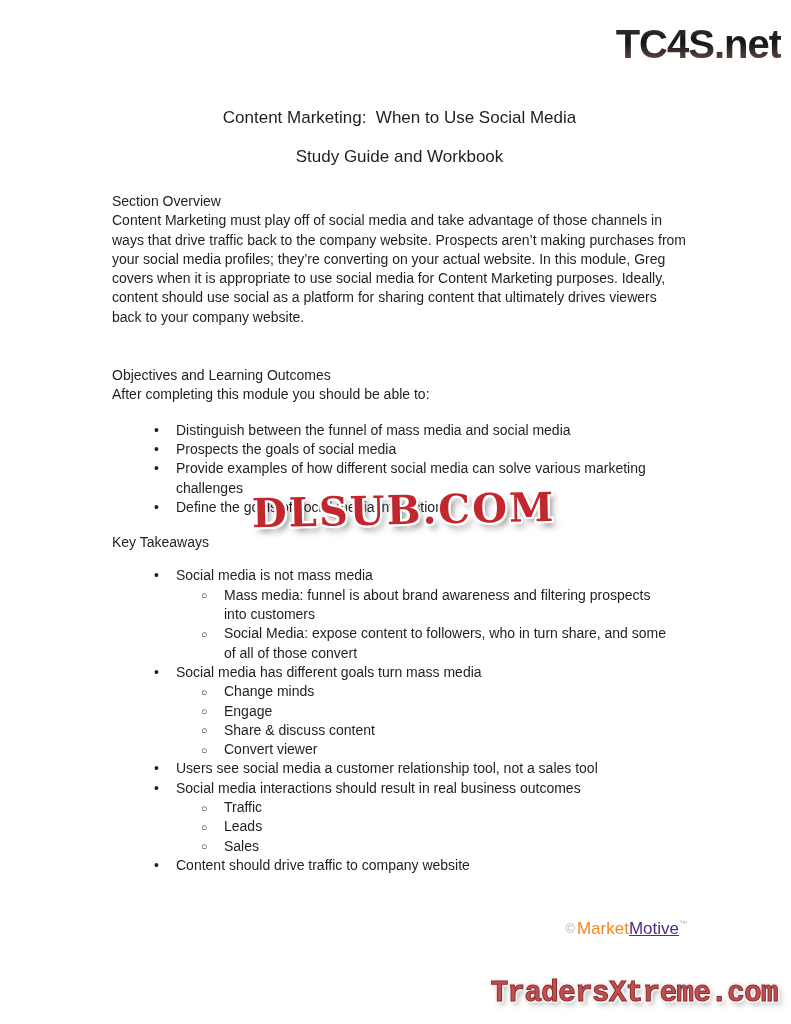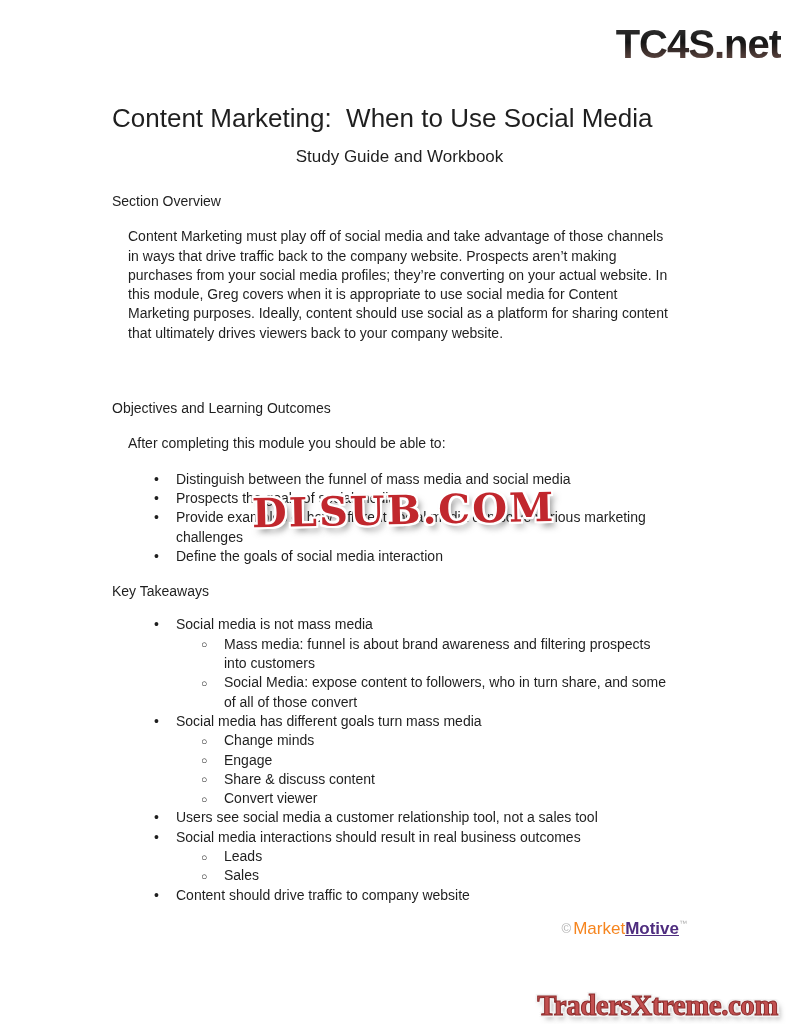--- a/index.html
+++ b/index.html
@@ -46,37 +46,38 @@
   .content {
     position: absolute;
     left: 112px;
     top: 0;
     width: 575px;
     font-size: 14px;
     line-height: 19.3px;
   }
   .title {
     margin-top: 104px;
-    font-size: 26px;
+    font-size: 17px;
     line-height: 28px;
+    text-align: center;
     white-space: pre-wrap;
   }
   .subtitle {
     margin-top: 14px;
     font-size: 17px;
     line-height: 22px;
     text-align: center;
   }
   .section-heading {
     font-weight: normal;
   }
   .mt-overview  { margin-top: 24px; }
-  .mt-objectives{ margin-top: 56px; }
+  .mt-objectives{ margin-top: 39px; }
   .mt-takeaways { }
-  .para { margin: 16px; }
+  .para { margin: 0; }
 
   ul.doc-list { margin: 16px; padding: 0; list-style: none; }
   ul.takeaways { margin-top: 14px; }
   ul.doc-list li { position: relative; }
   ul.doc-list li.lvl1 { padding-left: 48px; }
   ul.doc-list li.lvl1::before {
     content: "\2022";
     position: absolute;
     left: 26px;
     top: 0;
@@ -119,35 +120,35 @@
   }
   .mm-copy {
     color: var(--copyright-gray);
     font-size: 13px;
     vertical-align: 1px;
     margin-right: 2px;
   }
   .mm-first { color: var(--brand-orange); }
   .mm-second {
     color: var(--brand-purple);
-    font-weight: bold;
+    font-weight: normal;
     text-decoration: underline;
   }
   .mm-tm {
     color: var(--copyright-gray);
     font-size: 8px;
     vertical-align: 8px;
   }
 
   
   .tradersx {
     position: absolute;
     right: 13px;
-    bottom: 2px;
-    font-family: Liberation Serif, serif;
+    bottom: 14px;
+    font-family: Liberation Mono, monospace;
     font-weight: bold;
     font-size: 29px;
     letter-spacing: -0.5px;
     color: var(--traders-red);
     -webkit-text-stroke: 1px var(--traders-stroke);
     text-shadow:
       -2px -2px 1px #f2f2f2, 2px -2px 1px #f2f2f2,
       -2px  2px 1px #f2f2f2, 2px  2px 1px #f2f2f2,
       -2px  0   1px #f2f2f2, 2px  0   1px #f2f2f2,
        0   -2px 1px #f2f2f2, 0    2px 1px #f2f2f2,
@@ -188,20 +189,21 @@
         <li class="lvl1">Social media is not mass media</li>
         <li class="lvl2">Mass media: funnel is about brand awareness and filtering prospects into customers</li>
         <li class="lvl2">Social Media: expose content to followers, who in turn share, and some of all of those convert</li>
         <li class="lvl1">Social media has different goals turn mass media</li>
         <li class="lvl2">Change minds</li>
         <li class="lvl2">Engage</li>
         <li class="lvl2">Share &amp; discuss content</li>
         <li class="lvl2">Convert viewer</li>
         <li class="lvl1">Users see social media a customer relationship tool, not a sales tool</li>
         <li class="lvl1">Social media interactions should result in real business outcomes</li>
+        <li class="lvl2">Traffic</li>
         <li class="lvl2">Leads</li>
         <li class="lvl2">Sales</li>
         <li class="lvl1">Content should drive traffic to company website</li>
       </ul>
 
   </div>
 
   <div class="dlsub">DLSUB.COM</div>
 
   <div class="marketmotive">

